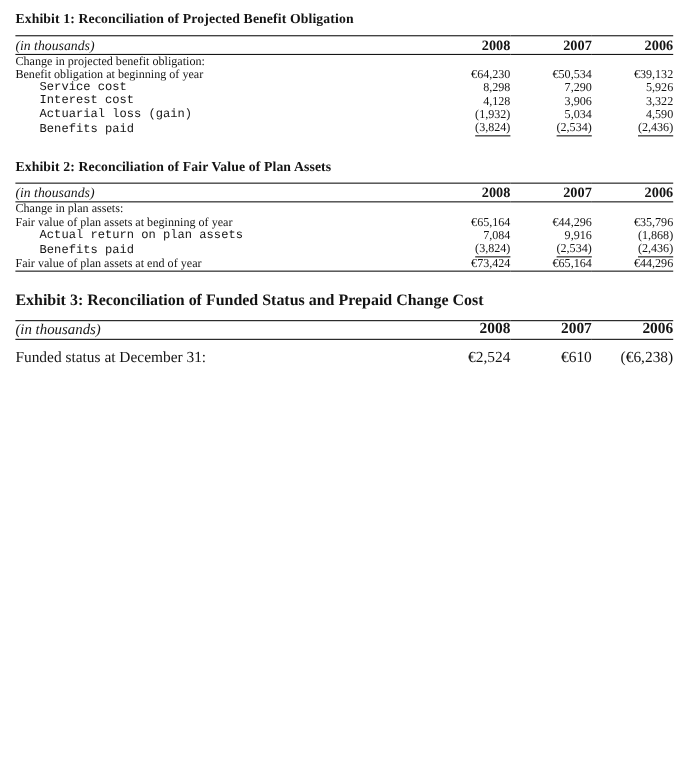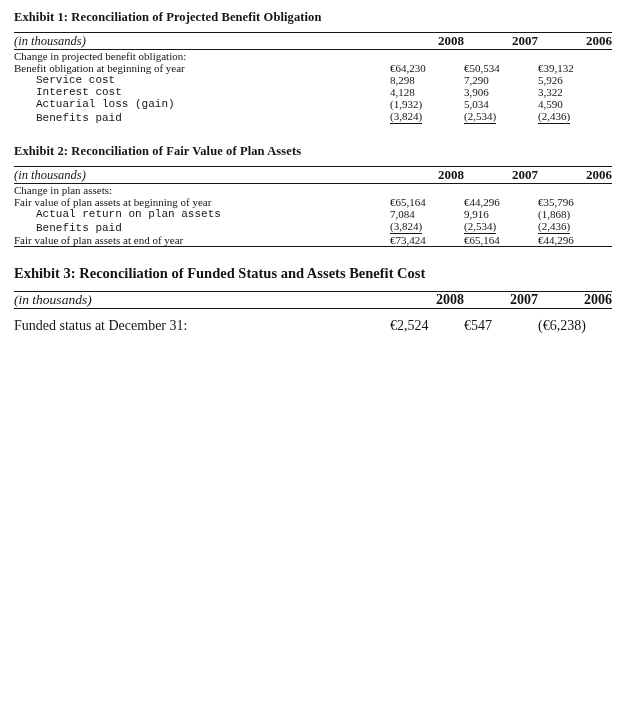--- a/index.html
+++ b/index.html
@@ -61,21 +61,21 @@
   }
   .row td {
     padding: 5px 0 5px 0;
     font-size: 11px;
   }
   .row td.lbl {
     text-align: left;
     white-space: nowrap;
   }
   .row td.num {
-    text-align: left;
+    text-align: right;
     white-space: nowrap;
     width: 74px;
   }
   .indent1 td.lbl {
     padding-left: 22px;
     font-family: Liberation Mono, monospace;
   }
   .num .u {
     border-bottom: 1.1px solid #161616;
     padding-bottom: 1px;
@@ -189,32 +189,32 @@
         <td class="num sec-under">€65,164</td>
         <td class="num sec-under">€44,296</td>
       </tr>
     </tbody>
       </table>
   </div>
 
   <div class="spacer-md"></div>
 
   <div class="exhibit">
-    <div class="e3-title">Exhibit 3: Reconciliation of Funded Status and Assets Benefit Cost</div>
+    <div class="e3-title">Exhibit 3: Reconciliation of Funded Status and Prepaid Change Cost</div>
     <table class="fin">
       <tbody>
           <tr class="hdr-row rule-top rule-bot">
         <th class="lbl" style="font-size:13.5px;">(in thousands)</th>
         <th style="width:74px;font-size:14px;">2008</th>
         <th style="width:74px;font-size:14px;">2007</th>
         <th style="width:74px;font-size:14px;">2006</th>
       </tr>
       <tr class="row">
         <td class="lbl" style="font-size:14px;padding-top:9px;">Funded status at December 31:</td>
         <td class="num" style="font-size:14px;padding-top:9px;">€2,524</td>
-        <td class="num" style="font-size:14px;padding-top:9px;">€547</td>
+        <td class="num" style="font-size:14px;padding-top:9px;">€610</td>
         <td class="num" style="font-size:14px;padding-top:9px;">(€6,238)</td>
       </tr>
     </tbody>
       </table>
   </div>
 
 </div>
 
 </body></html>

